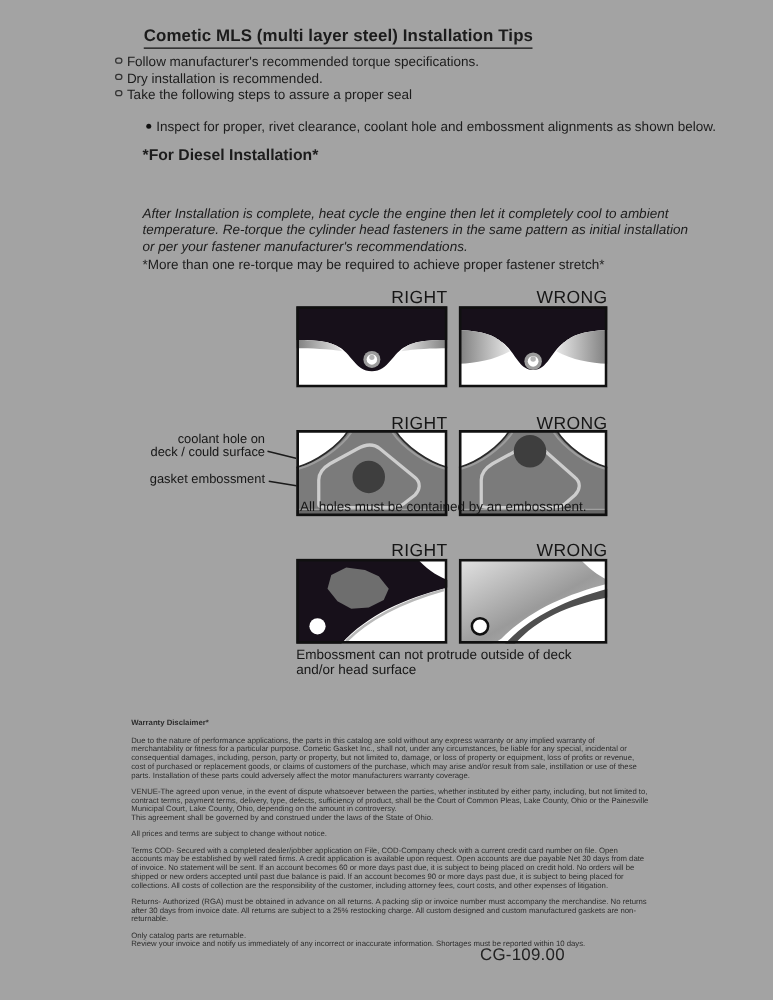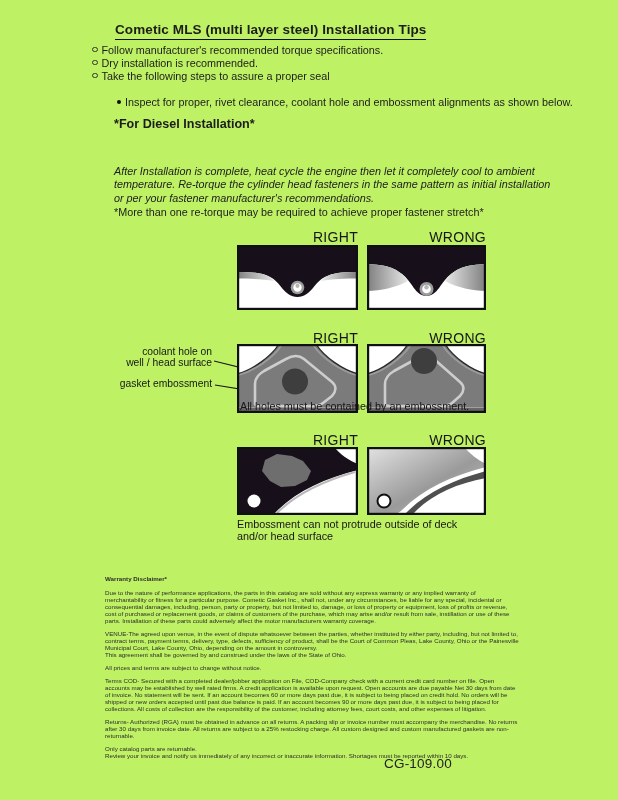--- a/index.html
+++ b/index.html
@@ -1,16 +1,16 @@
 <!DOCTYPE html>
 <html><head>
 <meta charset="utf-8">
 <style>
   html,body{margin:0;padding:0;background:#fff;}
-  .page{position:relative;width:618px;height:800px;background:#bef264;overflow:hidden;
+  .page{position:relative;width:618px;height:800px;background:#a3a3a3;overflow:hidden;
         font-family:"Liberation Sans",sans-serif;color:#1c1c1c;}
   .abs{position:absolute;}
   .title{font-size:13.5px;font-weight:bold;border-bottom:1.6px solid #111;padding-bottom:2px;letter-spacing:0.1px;}
   .b-row{position:absolute;left:92px;font-size:10.8px;white-space:nowrap;}
   .b-row .mk{display:inline-block;width:3.5px;height:3.5px;border:1px solid #333;border-radius:50%;
              vertical-align:2px;margin-right:4px;}
   .sb-row{position:absolute;left:117px;font-size:10.8px;white-space:nowrap;}
   .sb-row .mk{display:inline-block;width:4px;height:4px;background:#111;border-radius:50%;
               vertical-align:2px;margin-right:4px;}
   .h2{font-size:12.6px;font-weight:bold;}
@@ -97,21 +97,21 @@
       <rect x="1" y="1" width="117" height="63" fill="none" stroke="#101010" stroke-width="2.4"></rect>
     </svg>
   </div>
 
 
   <div class="abs dlabel" style="left:237px;top:330px;width:121px;">RIGHT</div>
   <div class="abs dlabel" style="left:367px;top:330px;width:119px;">WRONG</div>
 
   <div class="abs sidelab" style="left:112px;top:347px;">
     <span>coolant hole on</span><br>
-    <span>well / head surface</span>
+    <span>deck / could surface</span>
   </div>
   <div class="abs sidelab" style="left:112px;top:379px;text-align:right;">gasket embossment</div>
 
   <svg class="abs" style="left:110px;top:340px;" width="200" height="70" viewBox="0 0 200 70">
     <line x1="104" y1="21" x2="185" y2="41" stroke="#1a1a1a" stroke-width="1.2"></line>
     <line x1="105" y1="45" x2="148" y2="52" stroke="#1a1a1a" stroke-width="1.2"></line>
   </svg>
 
   <div class="abs" style="left:237px;top:344px;">
     <svg width="121" height="69" viewBox="0 0 121 69">

